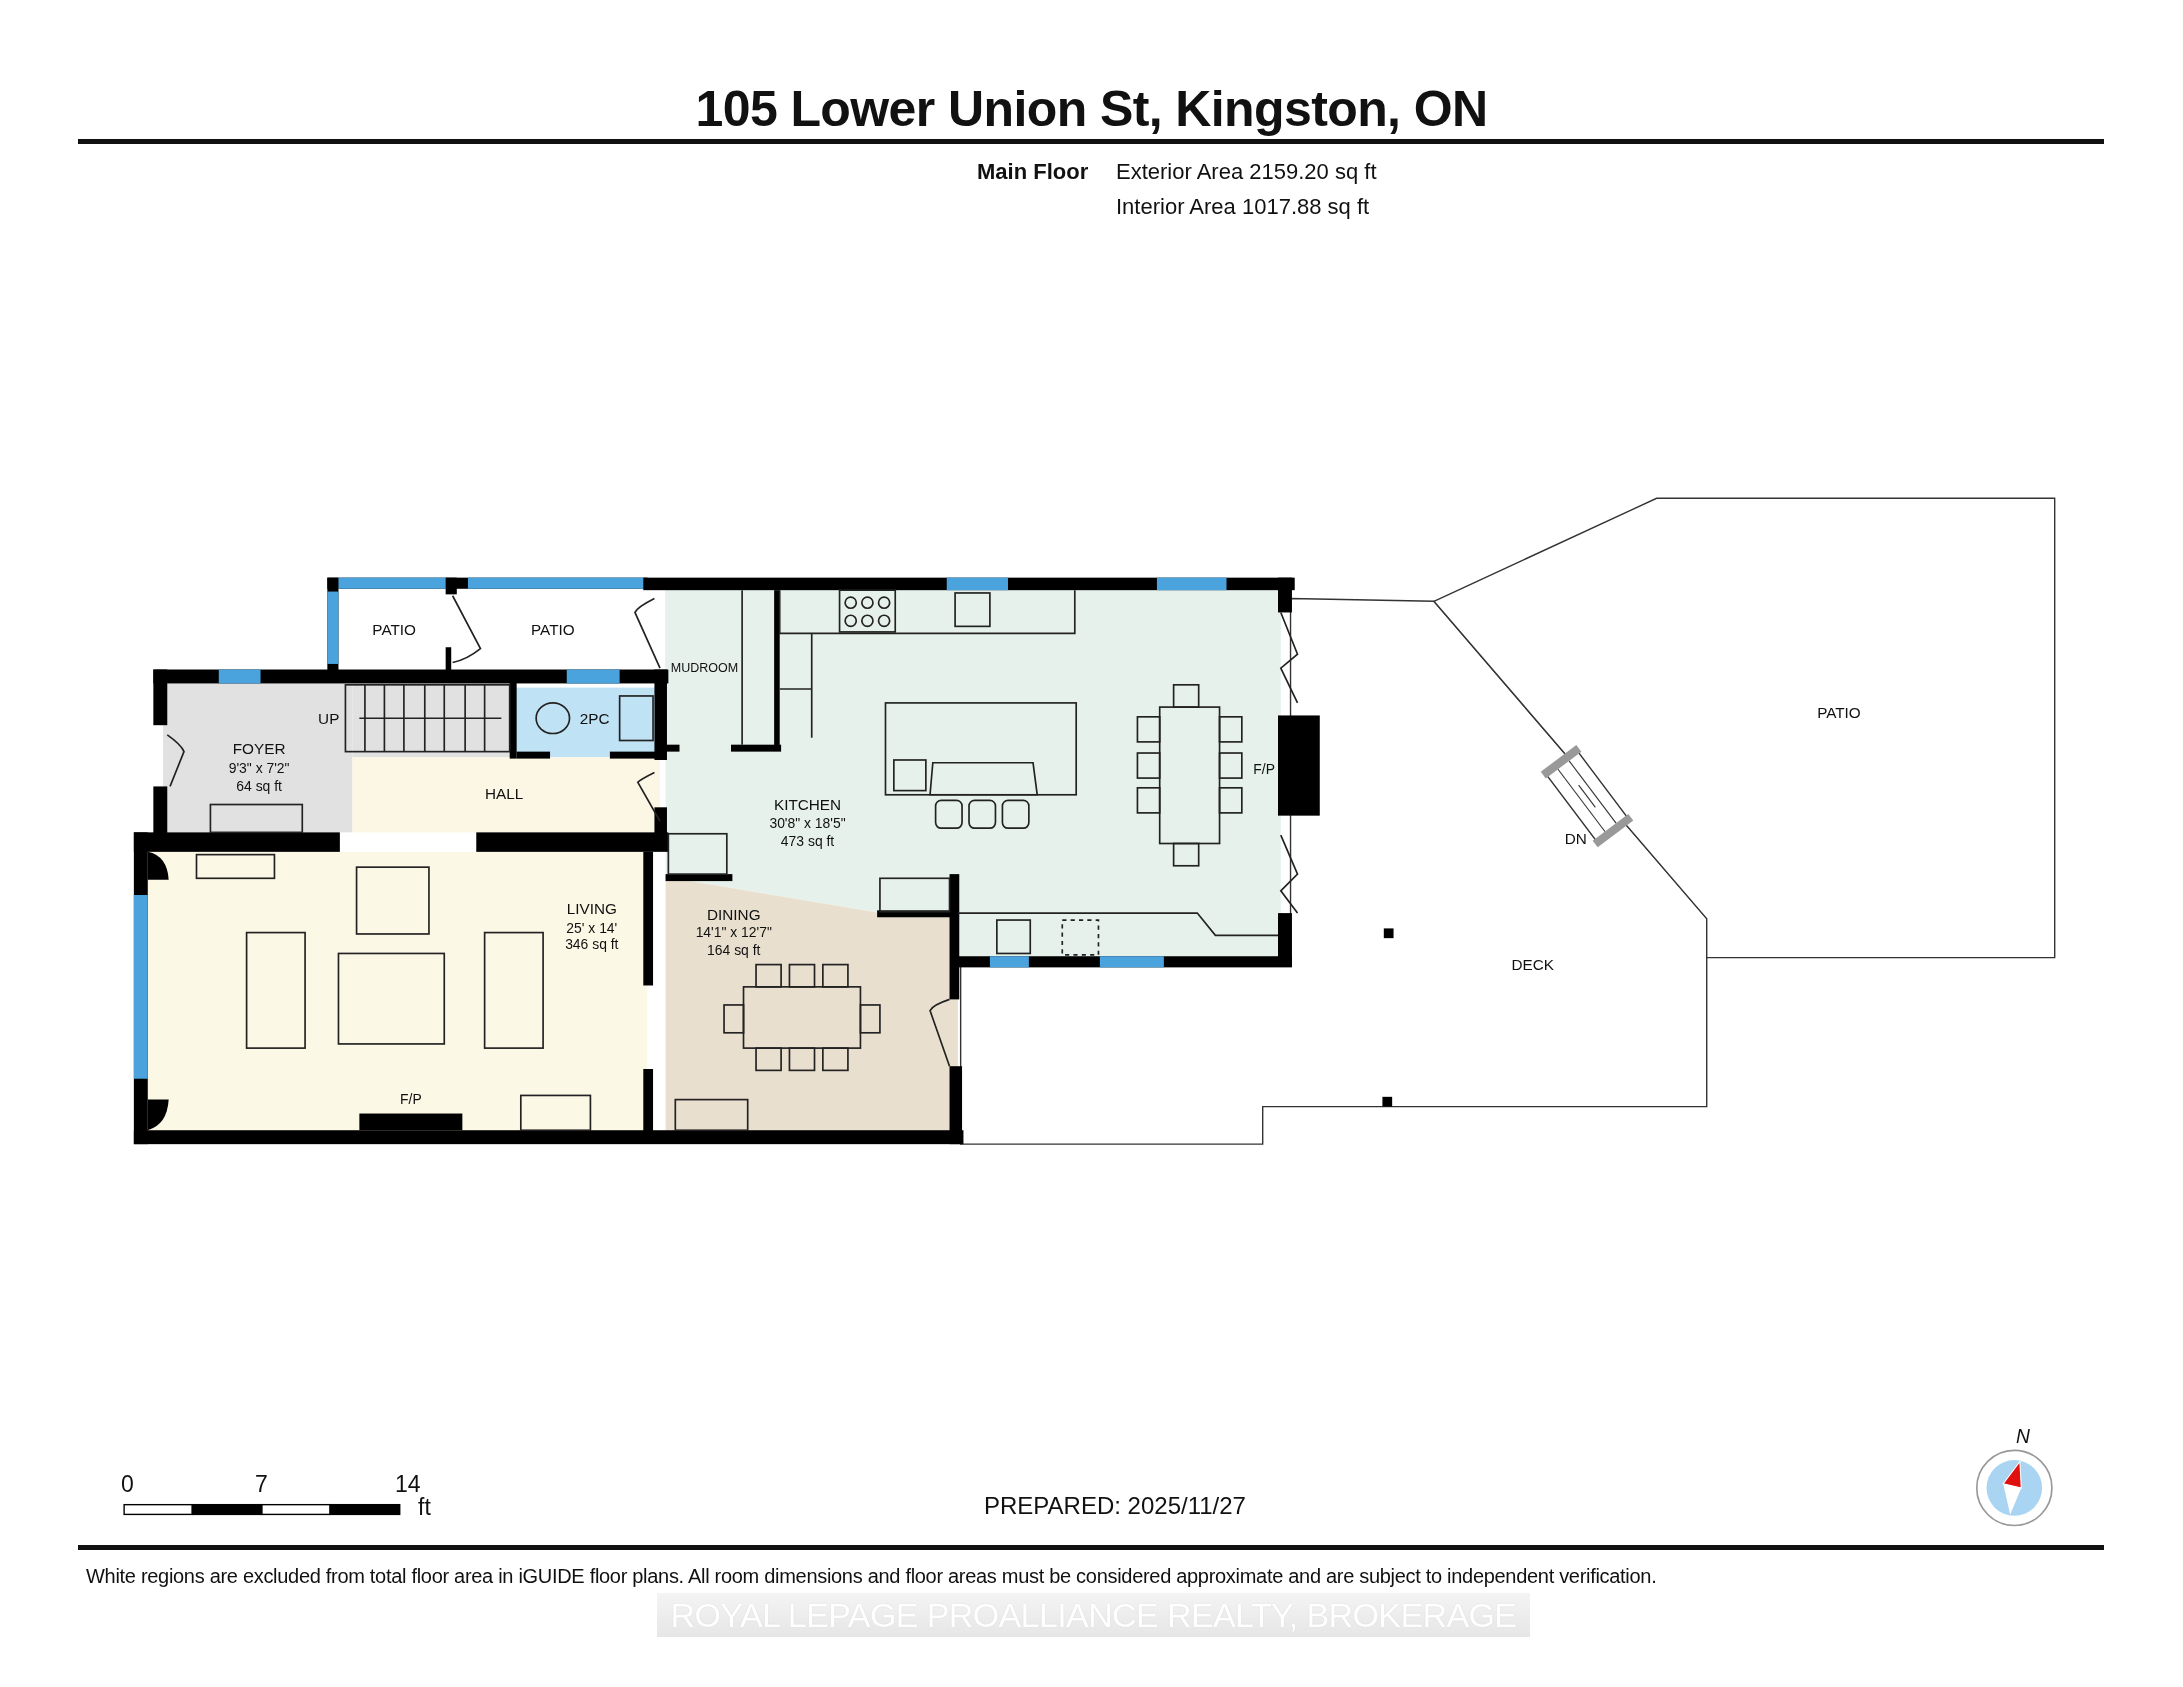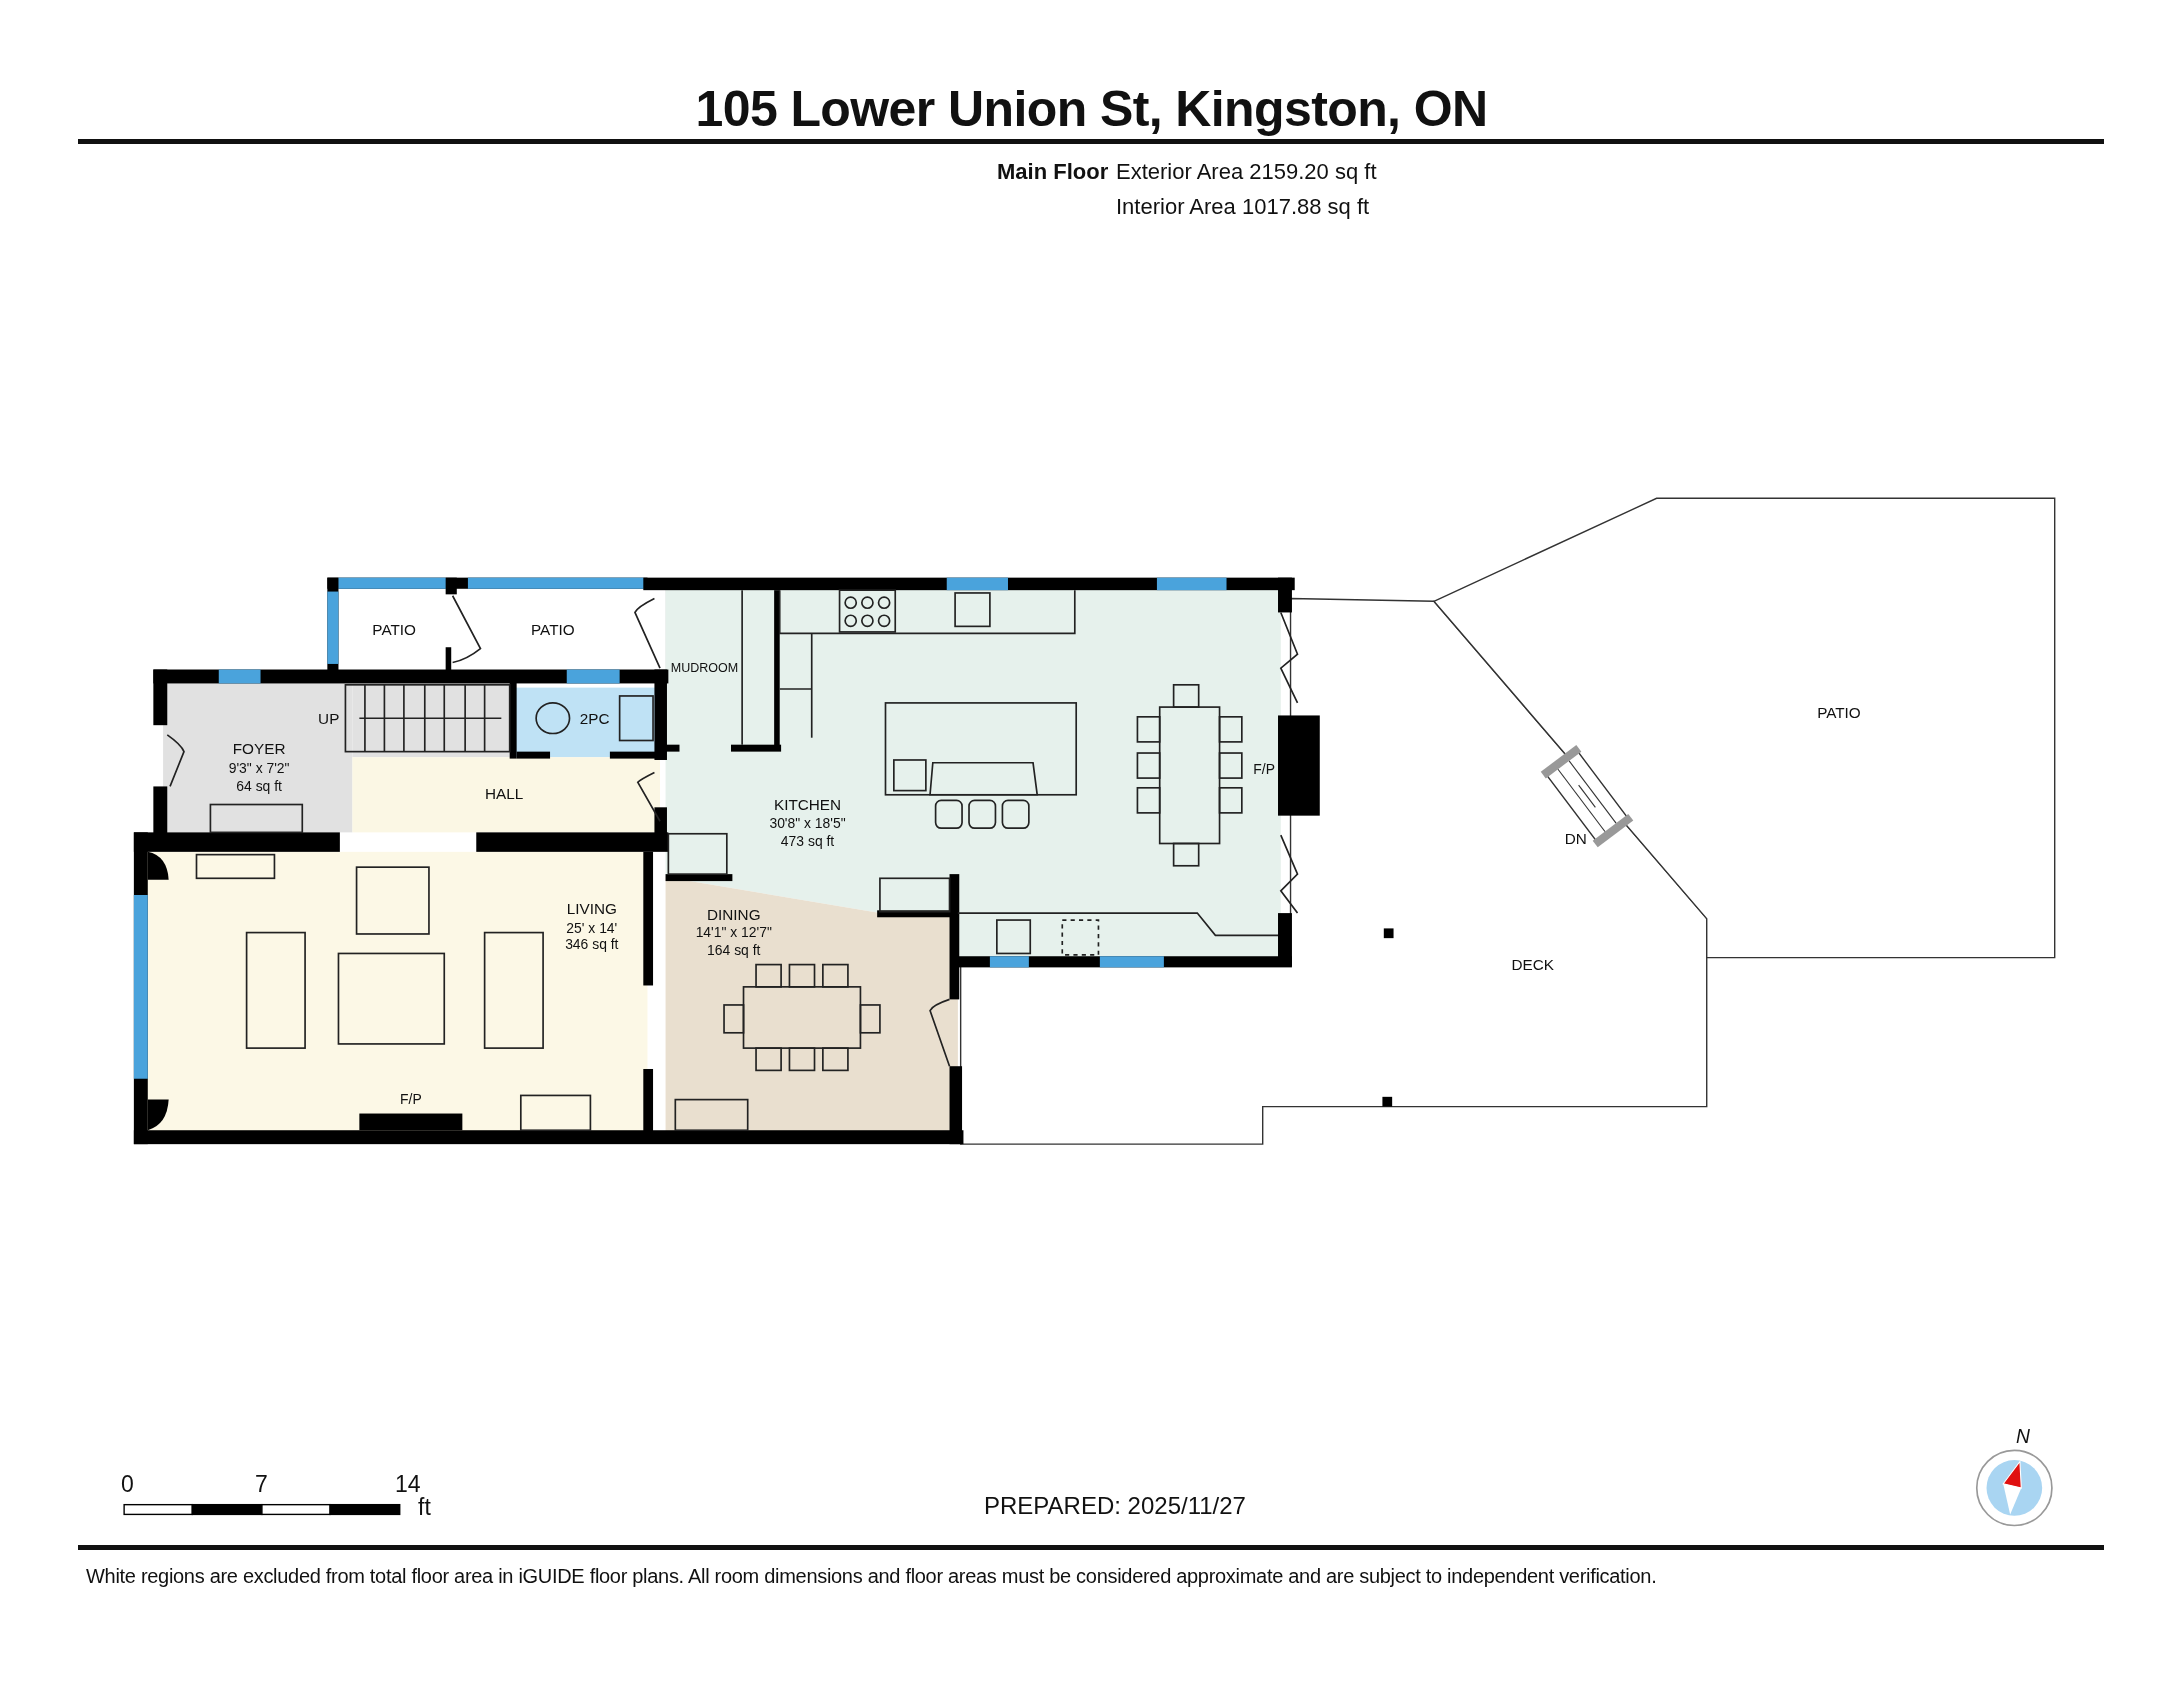--- a/index.html
+++ b/index.html
@@ -4,21 +4,21 @@
 <style>
   html,body{margin:0;padding:0;background:#ffffff;}
   body{width:2183px;height:1687px;overflow:hidden;position:relative;font-family:"Liberation Sans",sans-serif;color:#111;}
   .stage{position:absolute;left:0;top:0;width:2183px;height:1687px;}
   svg.plan{position:absolute;left:0;top:0;width:2183px;height:1687px;}
   .t{font-family:"Liberation Sans",sans-serif;fill:#111;}
   .title{position:absolute;left:0;width:2183px;top:80px;text-align:center;font-weight:bold;font-size:50px;letter-spacing:-0.6px;}
   .hr-top{position:absolute;left:78px;width:2026px;top:139px;height:4.5px;background:#111;}
   .hr-bot{position:absolute;left:78px;width:2026px;top:1545px;height:4.5px;background:#111;}
   .area-block{position:absolute;left:977px;top:154px;font-size:22px;line-height:35px;}
-  .area-block .lbl{position:absolute;left:0;top:0;font-weight:bold;white-space:nowrap;margin-left:20px;}
+  .area-block .lbl{position:absolute;left:0;top:0;font-weight:bold;white-space:nowrap;}
   .area-block .val{position:absolute;left:139px;white-space:nowrap;}
   .prepared{position:absolute;left:984px;top:1492px;font-size:24px;}
   .disclaimer{position:absolute;left:86px;top:1565px;font-size:20px;letter-spacing:-0.3px;white-space:nowrap;}
   .watermark{position:absolute;left:657px;top:1593px;width:873px;height:44px;background:linear-gradient(#f4f4f4,#e6e6e6);color:#fff;font-size:34px;letter-spacing:-0.6px;text-align:center;line-height:44px;white-space:nowrap;overflow:hidden;text-shadow:0 0 1.1px #cfcfcf;}
   .scale-lbl{position:absolute;font-size:23px;}
   .compass-n{position:absolute;left:2016px;top:1426px;font-size:19.3px;font-style:italic;}
 </style>
 </head>
 <body>
 
@@ -246,14 +246,15 @@
   <div class="scale-lbl" style="left:121px;top:1471px;">0</div>
   <div class="scale-lbl" style="left:255px;top:1471px;">7</div>
   <div class="scale-lbl" style="left:395px;top:1471px;">14</div>
   <div class="scale-lbl" style="left:418px;top:1494px;text-align:right;">ft</div>
 
   <div class="compass-n">N</div>
 
   <div class="prepared">PREPARED: 2025/11/27</div>
   <div class="hr-bot"></div>
   <div class="disclaimer">White regions are excluded from total floor area in iGUIDE floor plans. All room dimensions and floor areas must be considered approximate and are subject to independent verification.</div>
+  <div class="watermark">ROYAL LEPAGE PROALLIANCE REALTY, BROKERAGE</div>
 </div>
 
 
 </body></html>

